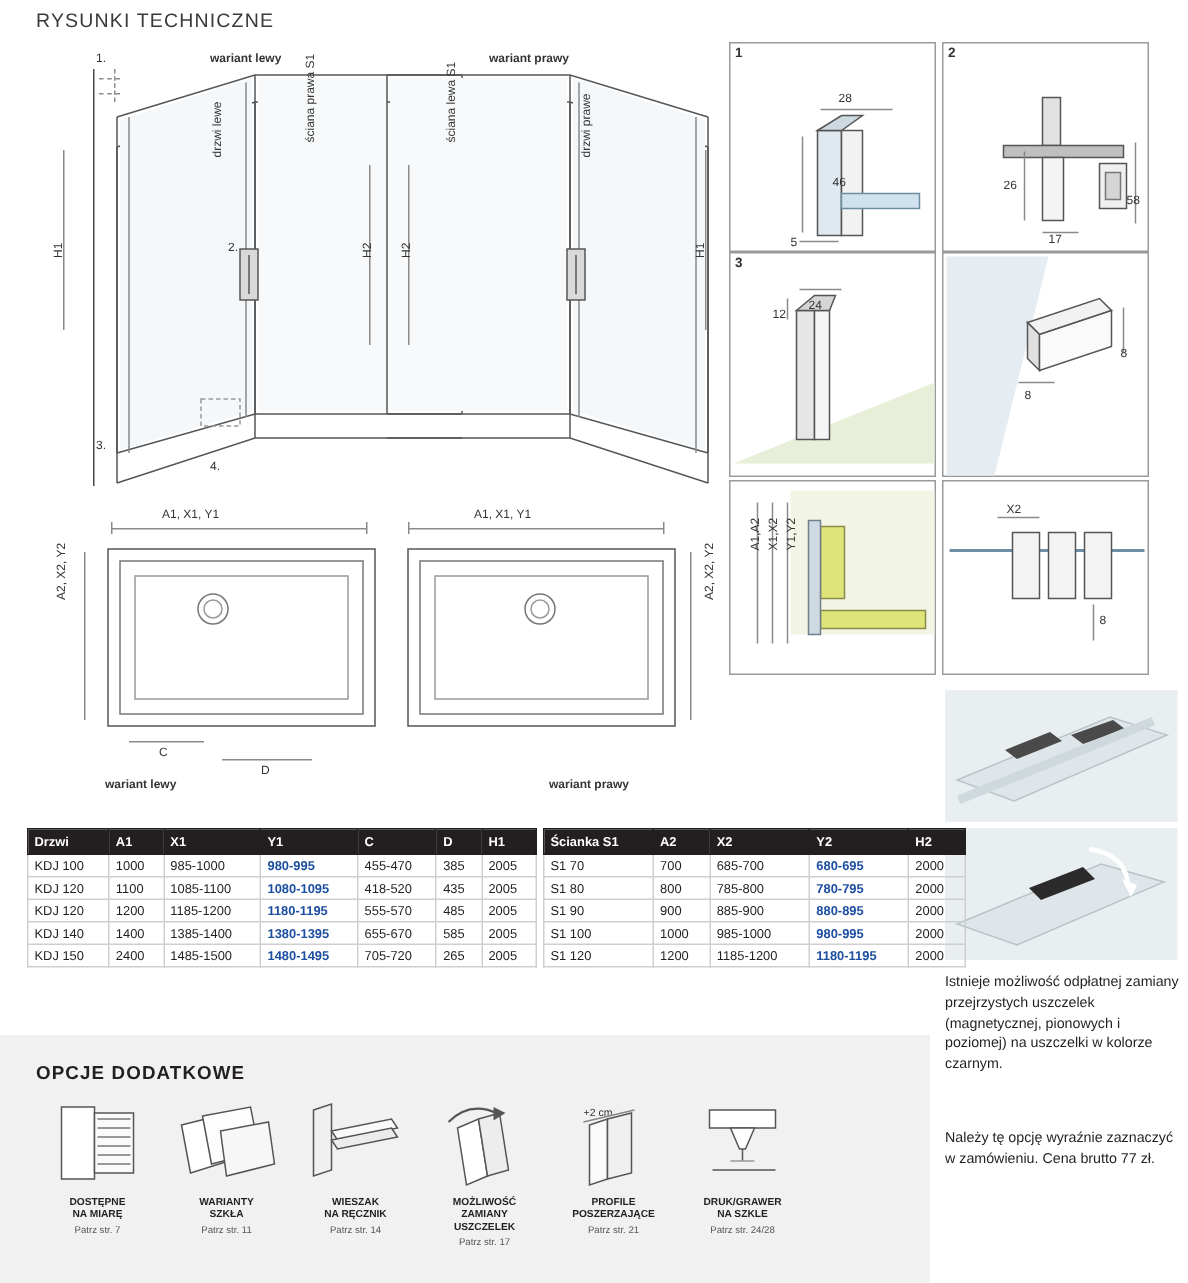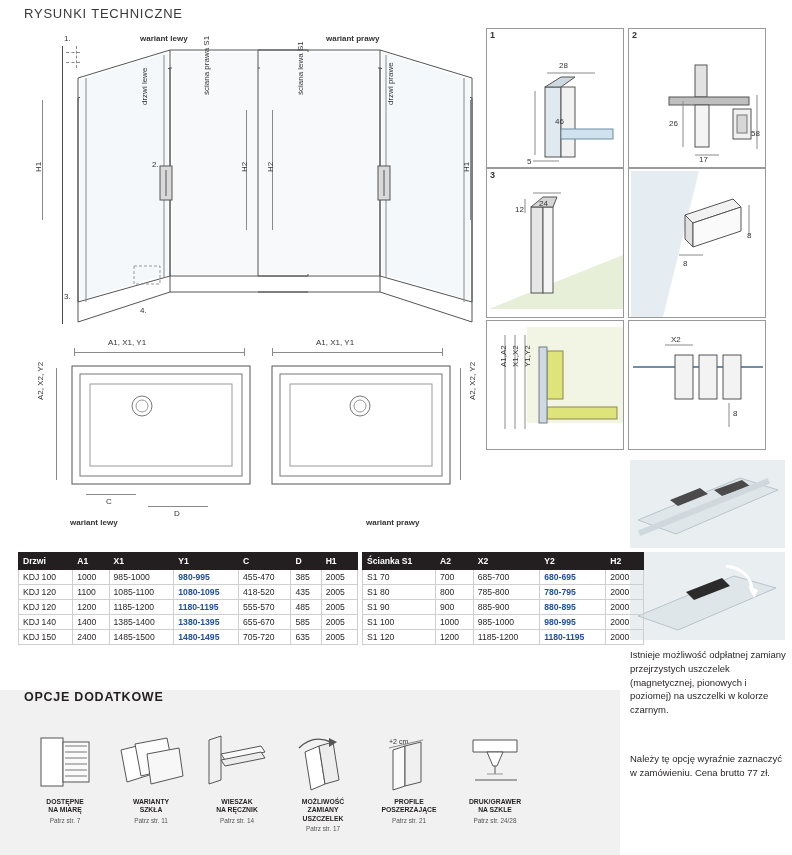--- a/index.html
+++ b/index.html
@@ -75,21 +75,21 @@
 
   
   .options {
     position: absolute;
     left: 0; top: 690px;
     width: 620px; height: 165px;
     background: #f1f1f1;
   }
   .options h2 {
     margin: 0;
-    padding: 0 0 0 24px;
+    padding: 18px 0 0 24px;
     font-size: 12.5px;
     letter-spacing: .06em;
     font-weight: bold;
     color: #231f20;
   }
   .opt-row {
     position: absolute;
     left: 22px; top: 42px;
     display: flex;
     gap: 0px;
@@ -451,21 +451,21 @@
         <td>655-670</td>
         <td>585</td>
         <td>2005</td>
       </tr>
       <tr>
         <td class="name">KDJ 150</td>
         <td>2400</td>
         <td>1485-1500</td>
         <td class="hl">1480-1495</td>
         <td>705-720</td>
-        <td>635</td>
+        <td>265</td>
         <td>2005</td>
       </tr>
     </tbody>
   </table>
 
   <table class="spec" style="left:362px; top:552px; width:282px;">
     <thead>
       <tr>
         <th>Ścianka S1</th>
         <th>A2</th>

